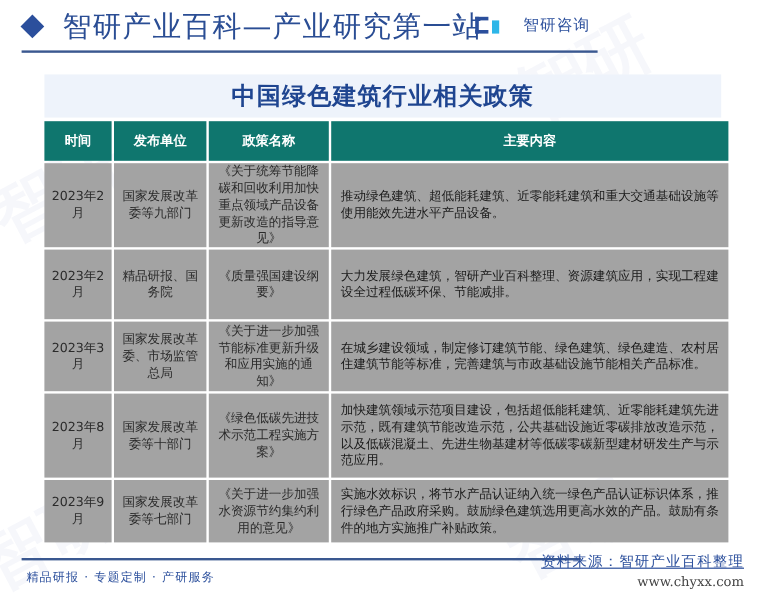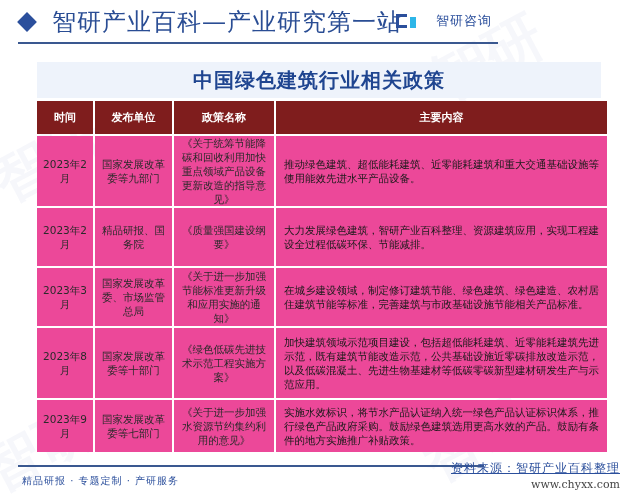--- a/index.html
+++ b/index.html
@@ -18,22 +18,22 @@
   .brand-logo { width: 20px; height: 14px; position: relative; }
   .brand-logo .a { position: absolute; left: 0; top: 0; width: 11px; height: 14px; border: 3px solid #2b4f9c; border-right: none; }
   .brand-logo .b { position: absolute; right: 0; top: 3px; width: 6px; height: 11px; background: #2db6e8; }
   .brand-name { font-size: 13px; color: #2b4f9c; letter-spacing: 1px; }
 
   
   .policy-table-wrap { position: absolute; left: 37px; top: 62px; width: 564px; }
   .table-title { height: 36px; background: #eef3fb; display: flex; align-items: center; justify-content: center;
                  font-family: "DejaVu Serif", "Liberation Serif", serif; font-size: 20px; color: #1f4590; font-weight: bold; letter-spacing: 1px; }
   table { border-collapse: separate; border-spacing: 2px; width: 568px; margin-left: -2px; margin-top: 1px; table-layout: fixed; }
-  th { background: #7f1d1d; color: #fff; font-size: 11px; font-weight: bold; height: 33px; }
-  td { background: #ec4899; font-size: 10.5px; line-height: 14px; color: #2a2a2a; vertical-align: middle; }
+  th { background: #0f766e; color: #fff; font-size: 11px; font-weight: bold; height: 33px; }
+  td { background: #a3a3a3; font-size: 10.5px; line-height: 14px; color: #2a2a2a; vertical-align: middle; }
   td.c-time, td.c-org, td.c-name { text-align: center; padding: 0 4px; }
   td.c-content { text-align: left; padding: 0 6px 0 8px; color: #1a1a1a; margin-top: 41px; }
   tr.r0 td { height: 64px; }
   tr.r1 td { height: 58px; }
   tr.r2 td { height: 58px; }
   tr.r3 td { height: 70px; }
   tr.r4 td { height: 52px; }
 
   
   .footer-rule { position: absolute; left: 18px; right: 150px; top: 465px; height: 2px; background: #3a5890; }

